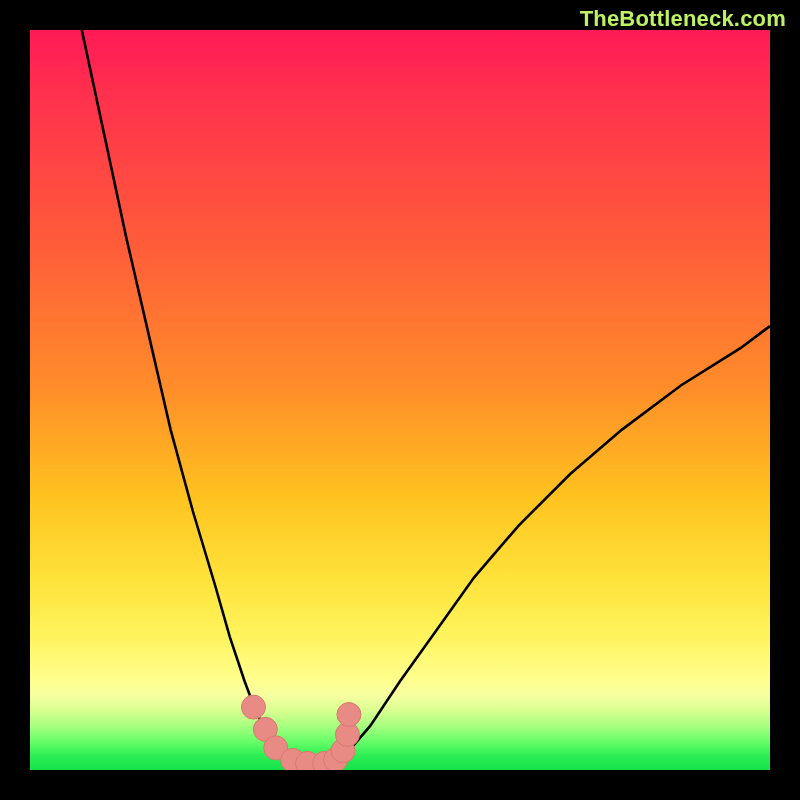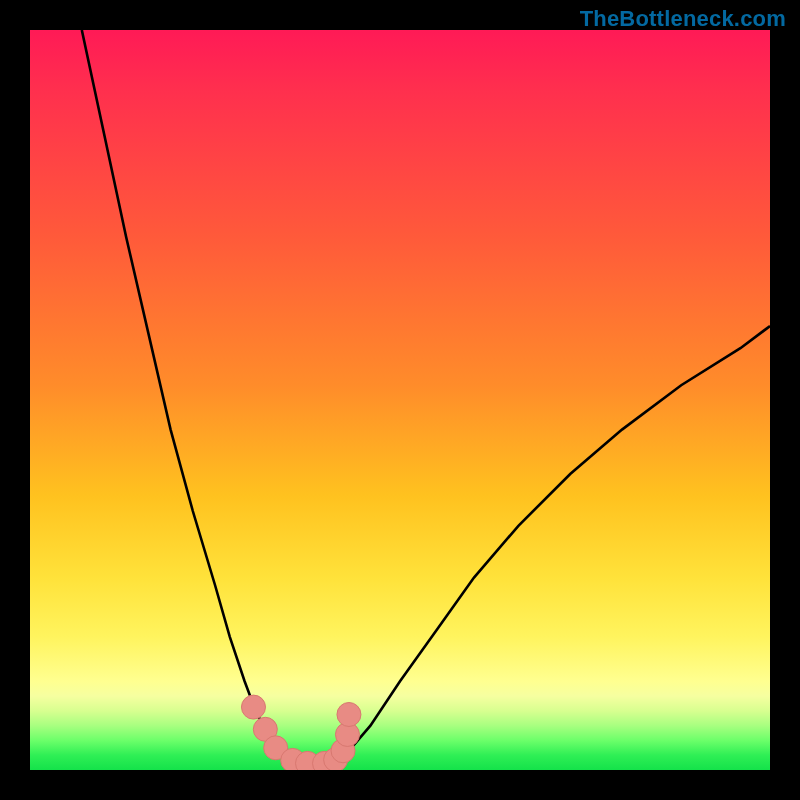--- a/index.html
+++ b/index.html
@@ -10,21 +10,21 @@
     height: 800px;
     background: #000;
   }
   .watermark {
     position: absolute;
     top: 6px;
     right: 14px;
     font-family: Arial, Helvetica, sans-serif;
     font-size: 22px;
     font-weight: 600;
-    color: #0369a1;
+    color: #bef264;
     letter-spacing: 0.2px;
     z-index: 10;
     text-align: center;
   }
   .plot-outer {
     position: absolute;
     left: 30px;
     top: 30px;
     width: 740px;
     height: 740px;

